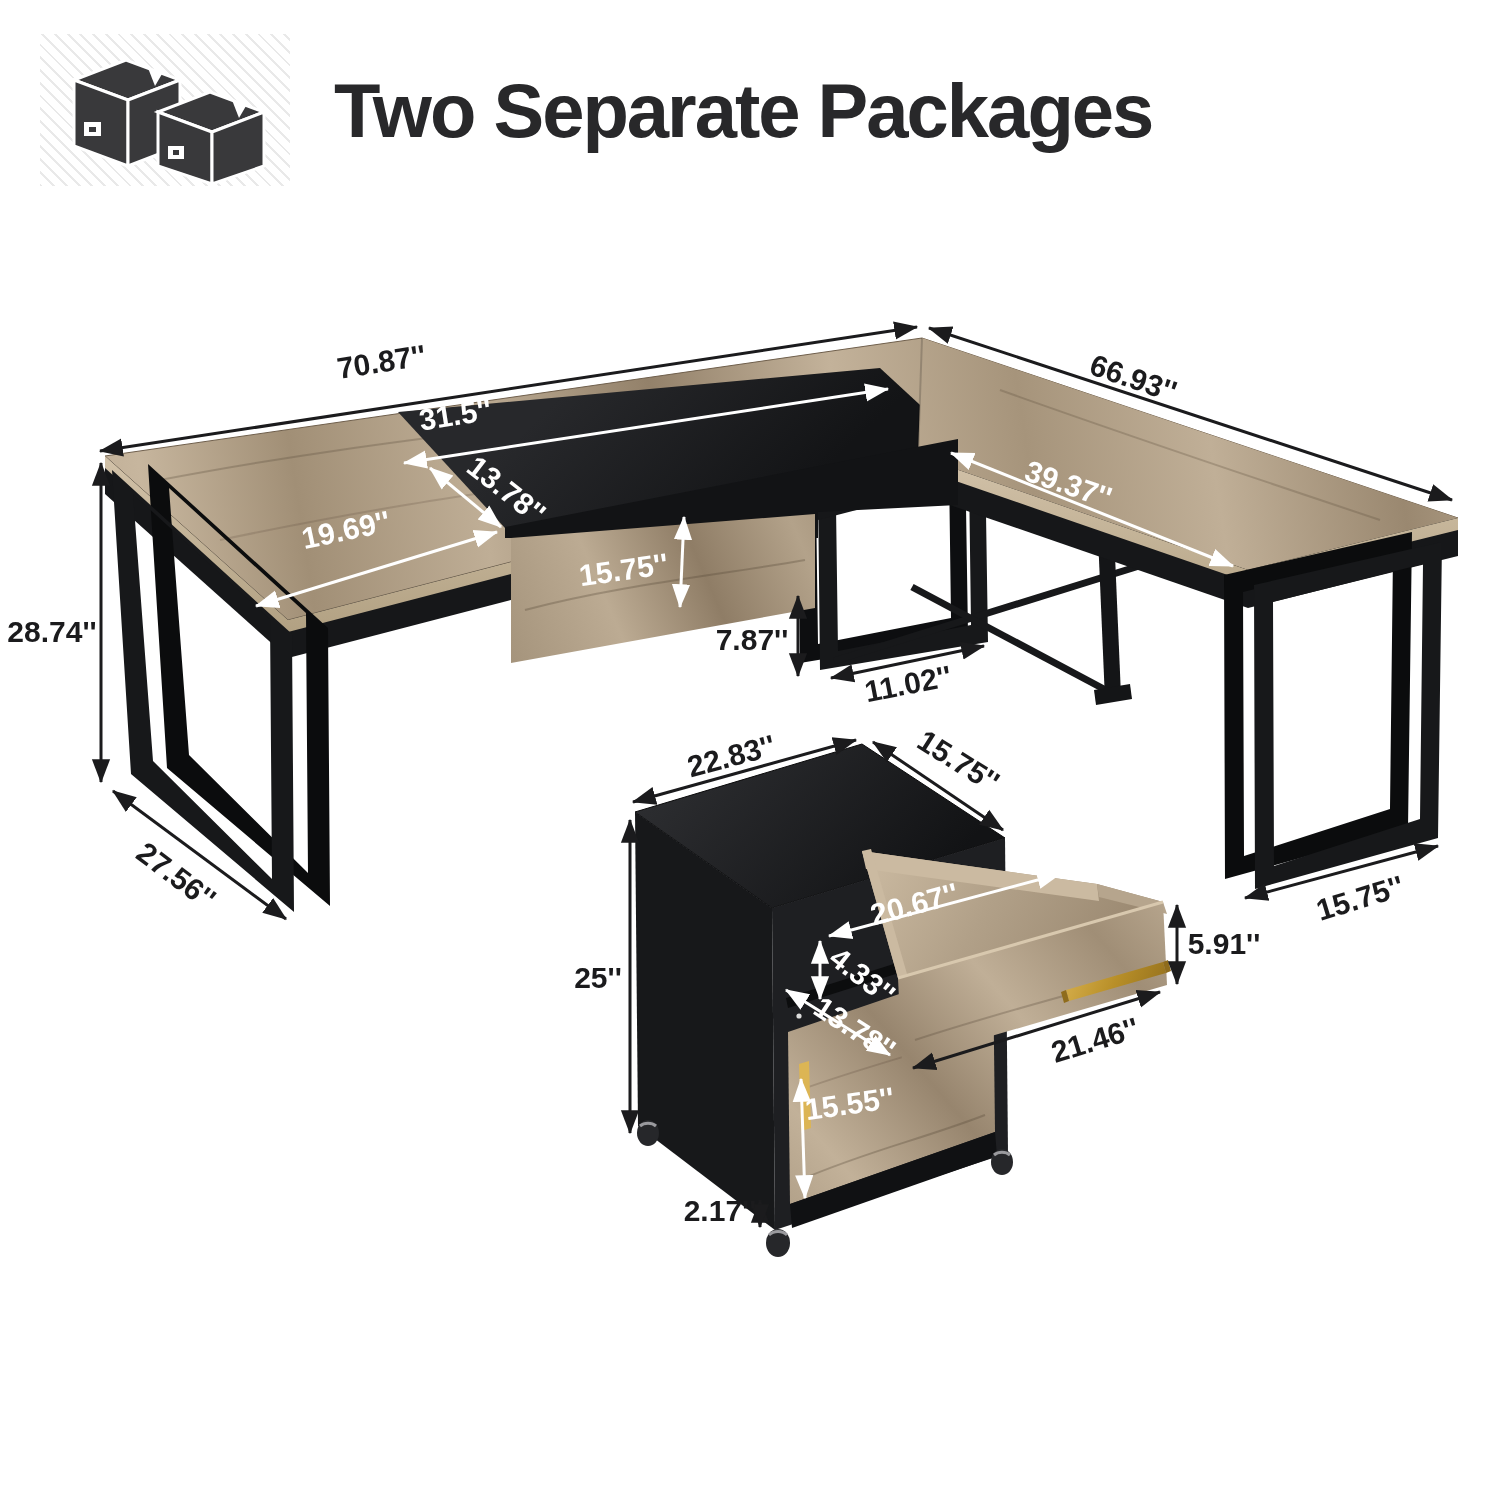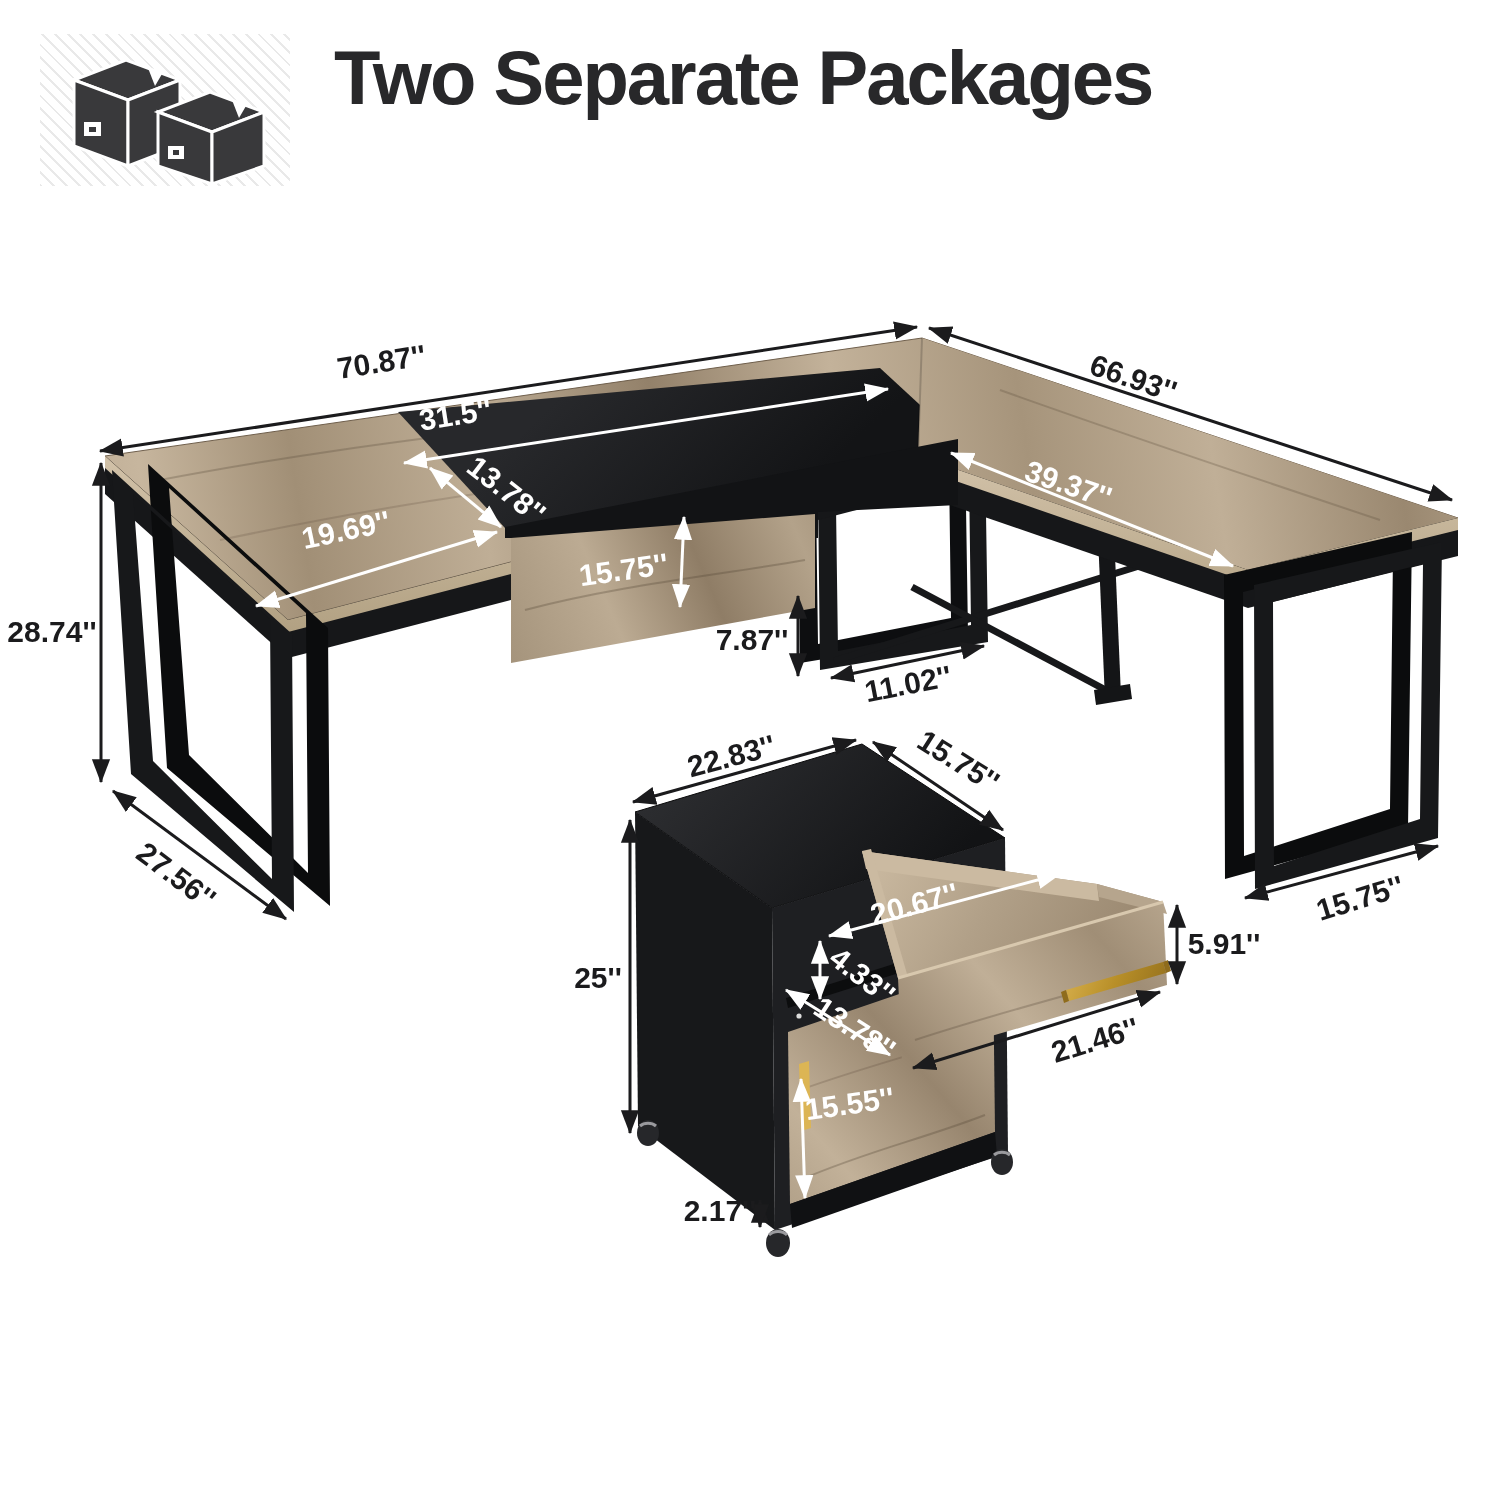--- a/index.html
+++ b/index.html
@@ -1,18 +1,18 @@
 <!DOCTYPE html>
 <html><head>
 <meta charset="utf-8">
 <style>
   html,body{margin:0;padding:0;background:#fff;width:1500px;height:1500px;overflow:hidden;
     font-family:"Liberation Sans", sans-serif;}
   #stage{position:relative;width:1500px;height:1500px;background:#ffffff;}
-  .header{position:absolute;top:34px;left:40px;display:flex;align-items:flex-start;gap:44px;}
+  .header{position:absolute;top:34px;left:40px;display:flex;align-items:center;gap:44px;}
   .pkg-icon-wrap{width:250px;height:152px;background:
       repeating-linear-gradient(45deg,#e9e9e9 0px,#e9e9e9 2px,#ffffff 2px,#ffffff 9px);
       position:relative;flex:0 0 auto;}
   .title{font-size:76px;font-weight:bold;color:#28282a;letter-spacing:-2px;white-space:nowrap;}
   svg text{font-family:"Liberation Sans", sans-serif;font-weight:bold;}
   .dimtxt-b{fill:#1b1b1d;font-size:30px;}
   .dimtxt-w{fill:#ffffff;font-size:30px;}
   .dimline-b{stroke:#1b1b1d;stroke-width:3;fill:none;}
   .dimline-w{stroke:#ffffff;stroke-width:3;fill:none;}
 </style>

